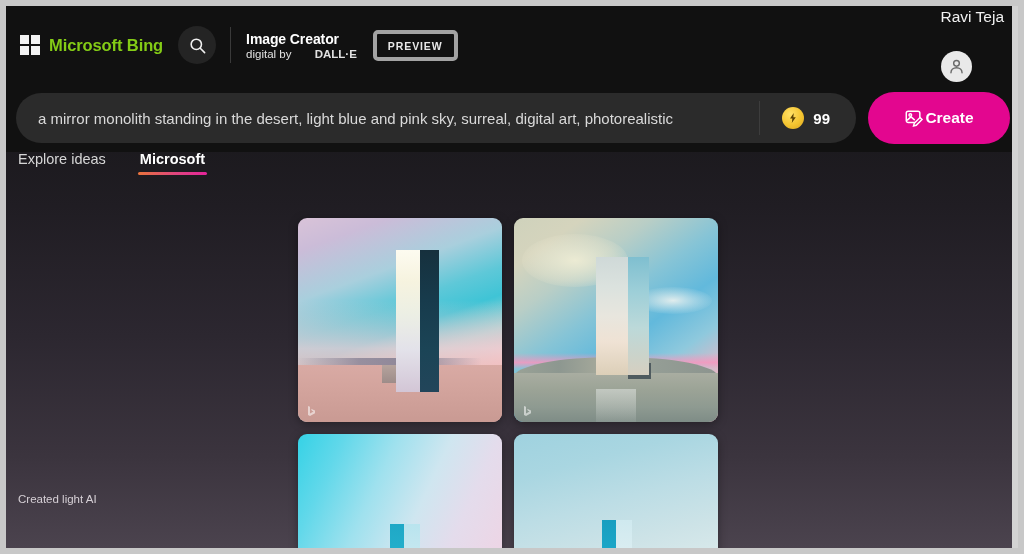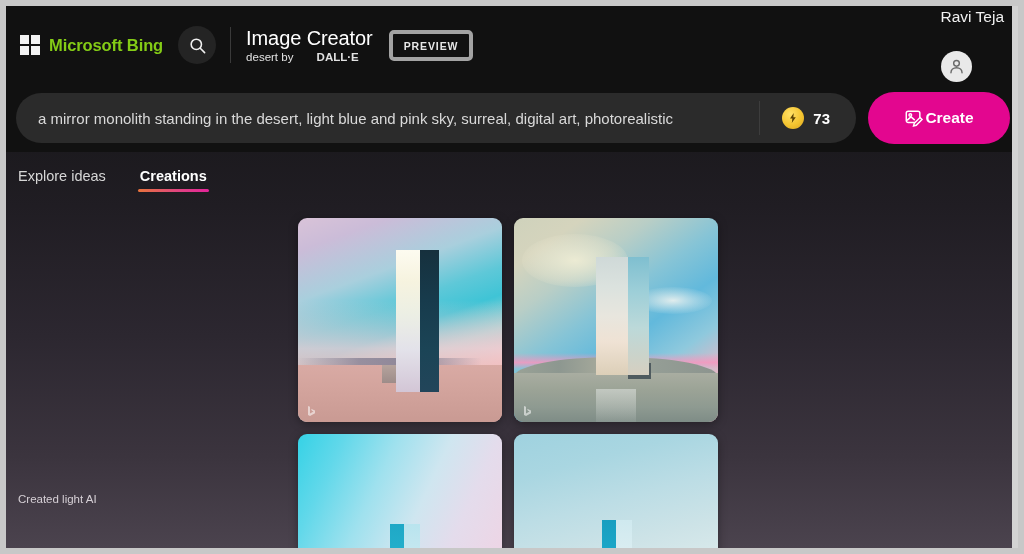--- a/index.html
+++ b/index.html
@@ -88,22 +88,22 @@
   .hdr-divider {
     width: 1px;
     height: 36px;
     background: #3a3a3a;
     margin: 0 15px 0 14px;
   }
 
   .app-title-block { display: flex; flex-direction: column; gap: 1px; }
   .app-title {
     color: #ffffff;
-    font-size: 20px;
-    font-weight: 400;
+    font-size: 14px;
+    font-weight: 700;
     letter-spacing: -0.1px;
     white-space: nowrap;
   }
   .app-sub {
     color: #e2e2e2;
     font-size: 11.5px;
     font-weight: 400;
     white-space: nowrap;
   }
   .app-sub b { font-weight: 700; padding-left: 20px; }
@@ -217,21 +217,21 @@
     font-weight: 700;
     display: flex;
     align-items: center;
     justify-content: center;
     cursor: pointer;
   }
 
   
   .tabs {
     position: absolute;
-    left: 0; top: 158px;
+    left: 0; top: 141px;
     width: 1012px;
     height: 44px;
     display: flex;
     align-items: flex-start;
     gap: 30px;
     padding-left: 10px;
     z-index: 15;
   }
   .tab {
     position: relative;
@@ -483,21 +483,21 @@
       <svg width="19" height="19" viewBox="0 0 24 24" fill="none" stroke="#f0f0f0" stroke-width="2">
         <circle cx="10.5" cy="10.5" r="6.5"></circle>
         <line x1="15.5" y1="15.5" x2="21" y2="21" stroke-linecap="round"></line>
       </svg>
     </button>
 
     <div class="hdr-divider"></div>
 
     <div class="app-title-block">
       <span class="app-title">Image Creator</span>
-      <span class="app-sub"><span>desert by </span><b>DALL·E</b></span>
+      <span class="app-sub"><span>digital by </span><b>DALL·E</b></span>
     </div>
 
     <button class="preview-badge">PREVIEW</button>
 
     <div class="hdr-right">
       <span class="user-name">Ravi Teja</span>
       <span class="avatar">
         <svg width="19" height="19" viewBox="0 0 24 24" fill="none" stroke="#6a6a6a" stroke-width="1.8">
           <circle cx="12" cy="8" r="3.6"></circle>
           <path d="M5 20c0-3.9 3.1-6.4 7-6.4s7 2.5 7 6.4" stroke-linecap="round"></path>
@@ -508,38 +508,38 @@
 
   <div class="prompt-row">
     <div class="prompt-field">
       <input class="prompt-input" type="text" value="a mirror monolith standing in the desert, light blue and pink sky, surreal, digital art, photorealistic" style="">
       <div class="boost">
         <span class="coin">
           <svg width="12" height="12" viewBox="0 0 24 24" fill="#5b4205">
             <path d="M13.5 2 6 13.2h4.7L9.6 22l8-11.7h-4.9z"></path>
           </svg>
         </span>
-        <span class="boost-count">73</span>
+        <span class="boost-count">99</span>
       </div>
     </div>
 
     <button class="create-btn">
       <svg width="21" height="21" viewBox="0 0 24 24" fill="none" stroke="#ffffff" stroke-width="1.7">
         <rect x="2.6" y="3.6" width="15.5" height="13" rx="2.2"></rect>
         <circle cx="7.2" cy="8" r="1.5"></circle>
         <path d="M3.4 14.2 8 10.1l4.3 3.8"></path>
         <path d="M20.6 13.2 14 19.8l-3.1.8.8-3.1 6.6-6.6z" fill="#e3068f"></path>
       </svg>
       <span>Create</span>
     </button>
   </div>
 
   <div class="tabs">
     <button class="tab">Explore ideas</button>
-    <button class="tab active">Creations</button>
+    <button class="tab active">Microsoft</button>
   </div>
 
   <div class="grid">
 
     <div class="card c1">
       <div class="sky"></div>
       <div class="haze"></div>
       <div class="ridge"></div>
       <div class="ground"></div>
       <div class="base"></div>

